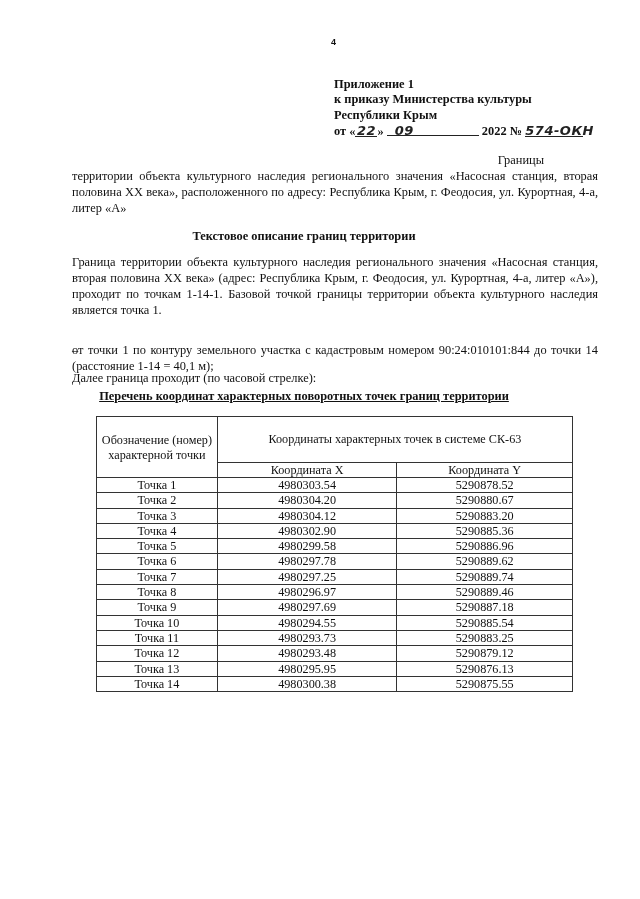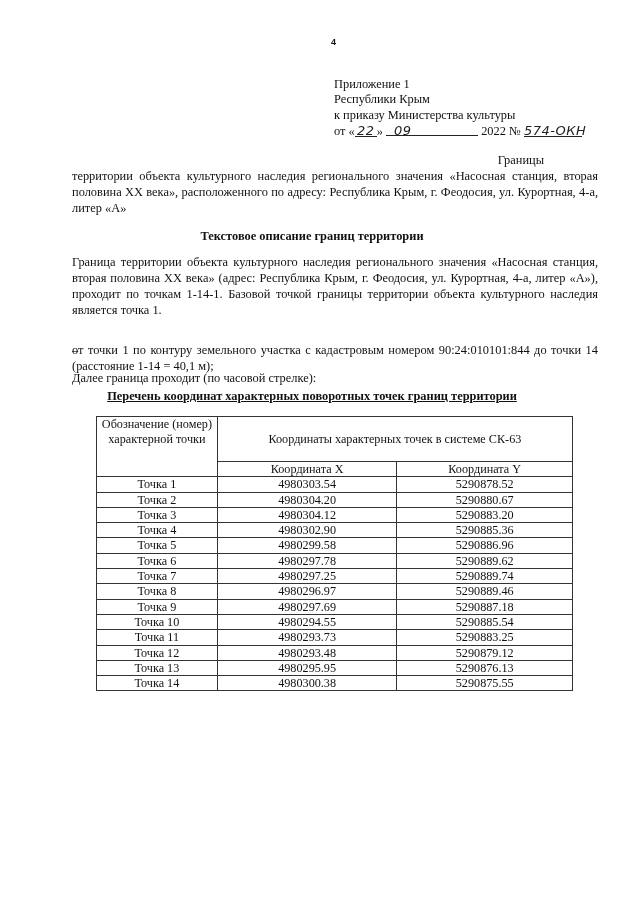--- a/index.html
+++ b/index.html
@@ -4,49 +4,49 @@
   <style>
     html, body { margin: 0; padding: 0; background: #ffffff; }
     body {
       width: 640px; height: 899px; position: relative; overflow: hidden;
       font-family: "Liberation Serif", "DejaVu Serif", serif;
       color: #111; font-size: 12.4px;
     }
     .abs { position: absolute; }
     .page-num { left: 331px; top: 37px; font-family: "Liberation Sans", sans-serif; font-size: 9px; font-weight: bold; }
     .appendix { left: 334px; top: 77px; line-height: 15.4px; font-size: 12.4px; }
-    .appendix div { white-space: nowrap; }
+    .appendix div { white-space: nowrap; font-weight: bold; }
     .hand { font-family: "DejaVu Sans", sans-serif; font-style: italic; font-size: 13px; color: #222; letter-spacing: 0.5px; }
     .uline { display: inline-block; border-bottom: 1px solid #222; height: 13px; vertical-align: baseline; }
     .title { left: 0; width: 544px; top: 153px; text-align: right; }
     .para { left: 72px; width: 526px; text-align: justify; line-height: 16px; }
     .para .last { text-align-last: left; }
-    .heading { left: 16px; width: 592px; text-align: center; font-weight: bold; }
+    .heading { left: 8px; width: 592px; text-align: center; font-weight: bold; }
     .dash-item { left: 72px; width: 526px; line-height: 16px; }
     .dash-item .dash { position: absolute; left: 0; top: 0; }
     .dash-item .txt { text-align: justify; text-align-last: left; }
     table.coords {
       position: absolute; left: 96px; top: 416px; width: 477px;
       border-collapse: collapse; font-size: 12.2px;
     }
     table.coords td, table.coords th {
       border: 1px solid #333; text-align: center; font-weight: normal;
       padding: 0; line-height: 14.3px; height: 14.3px;
     }
     table.coords th.h1 { height: 44px; line-height: 15px; }
   </style>
 </head>
 <body>
 
 <div class="abs page-num">4</div>
 
 <div class="abs appendix">
   <div>Приложение 1</div>
+  <div>к приказу Министерства культуры</div>
   <div>Республики Крым</div>
-  <div>к приказу Министерства культуры</div>
   <div>
     <span>от «</span><span class="uline hand" style="width:22px;text-align:center;">22</span><span>»</span>
     <span class="uline hand" style="width:92px;padding-left:8px;box-sizing:border-box;">09</span>
     <span>2022 №</span>
     <span class="uline hand" style="width:58px;">574-ОКН</span>
   </div>
 </div>
 
 <div class="abs title">Границы</div>
 <div class="abs para" style="top:168px;">
@@ -69,21 +69,21 @@
 <div class="abs heading" style="top:389px;text-decoration:underline;">Перечень координат характерных поворотных точек границ территории</div>
 
 <table class="coords">
   <colgroup>
       <col style="width:121px">
       <col style="width:180px">
       <col style="width:176px">
     </colgroup>
   <thead>
     <tr>
-      <th class="h1" rowspan="2" style="vertical-align:top;padding-top:0;">Обозначение (номер) характерной точки</th>
+      <th class="h1" rowspan="2" style="vertical-align:top;padding-top:16px;">Обозначение (номер) характерной точки</th>
       <th class="h1" colspan="2">Координаты характерных точек в системе СК-63</th>
     </tr>
     <tr>
       <th>Координата X</th>
       <th>Координата Y</th>
     </tr>
   </thead>
   <tbody id="coords-body">
       <tr>
         <td>Точка 1</td>

